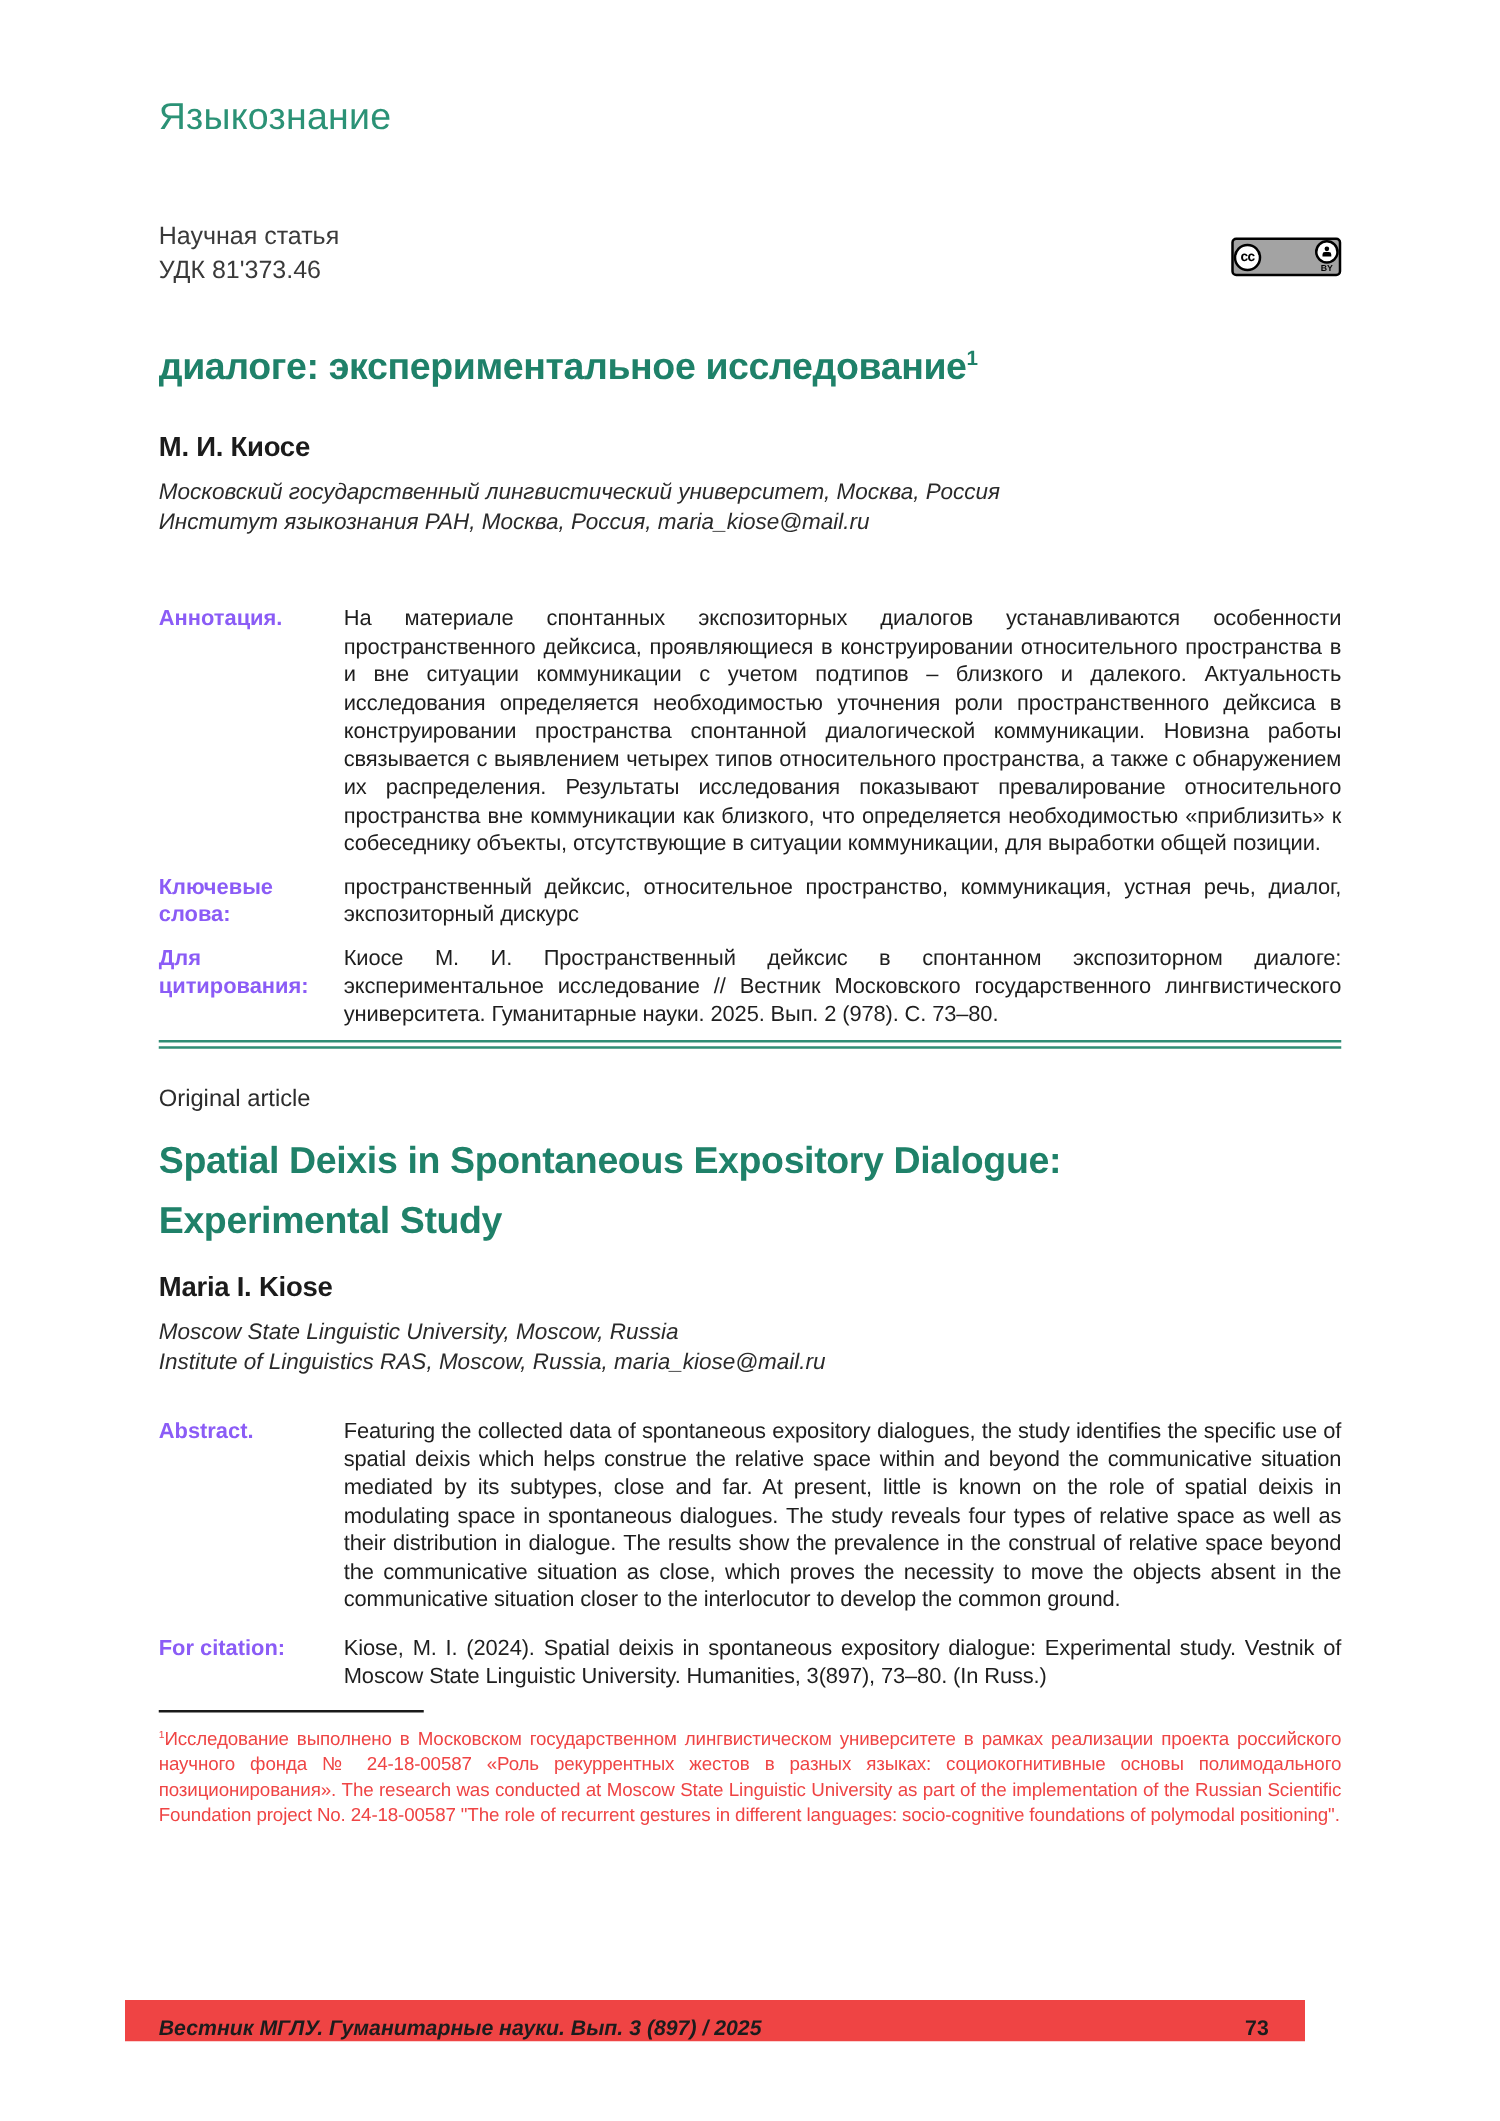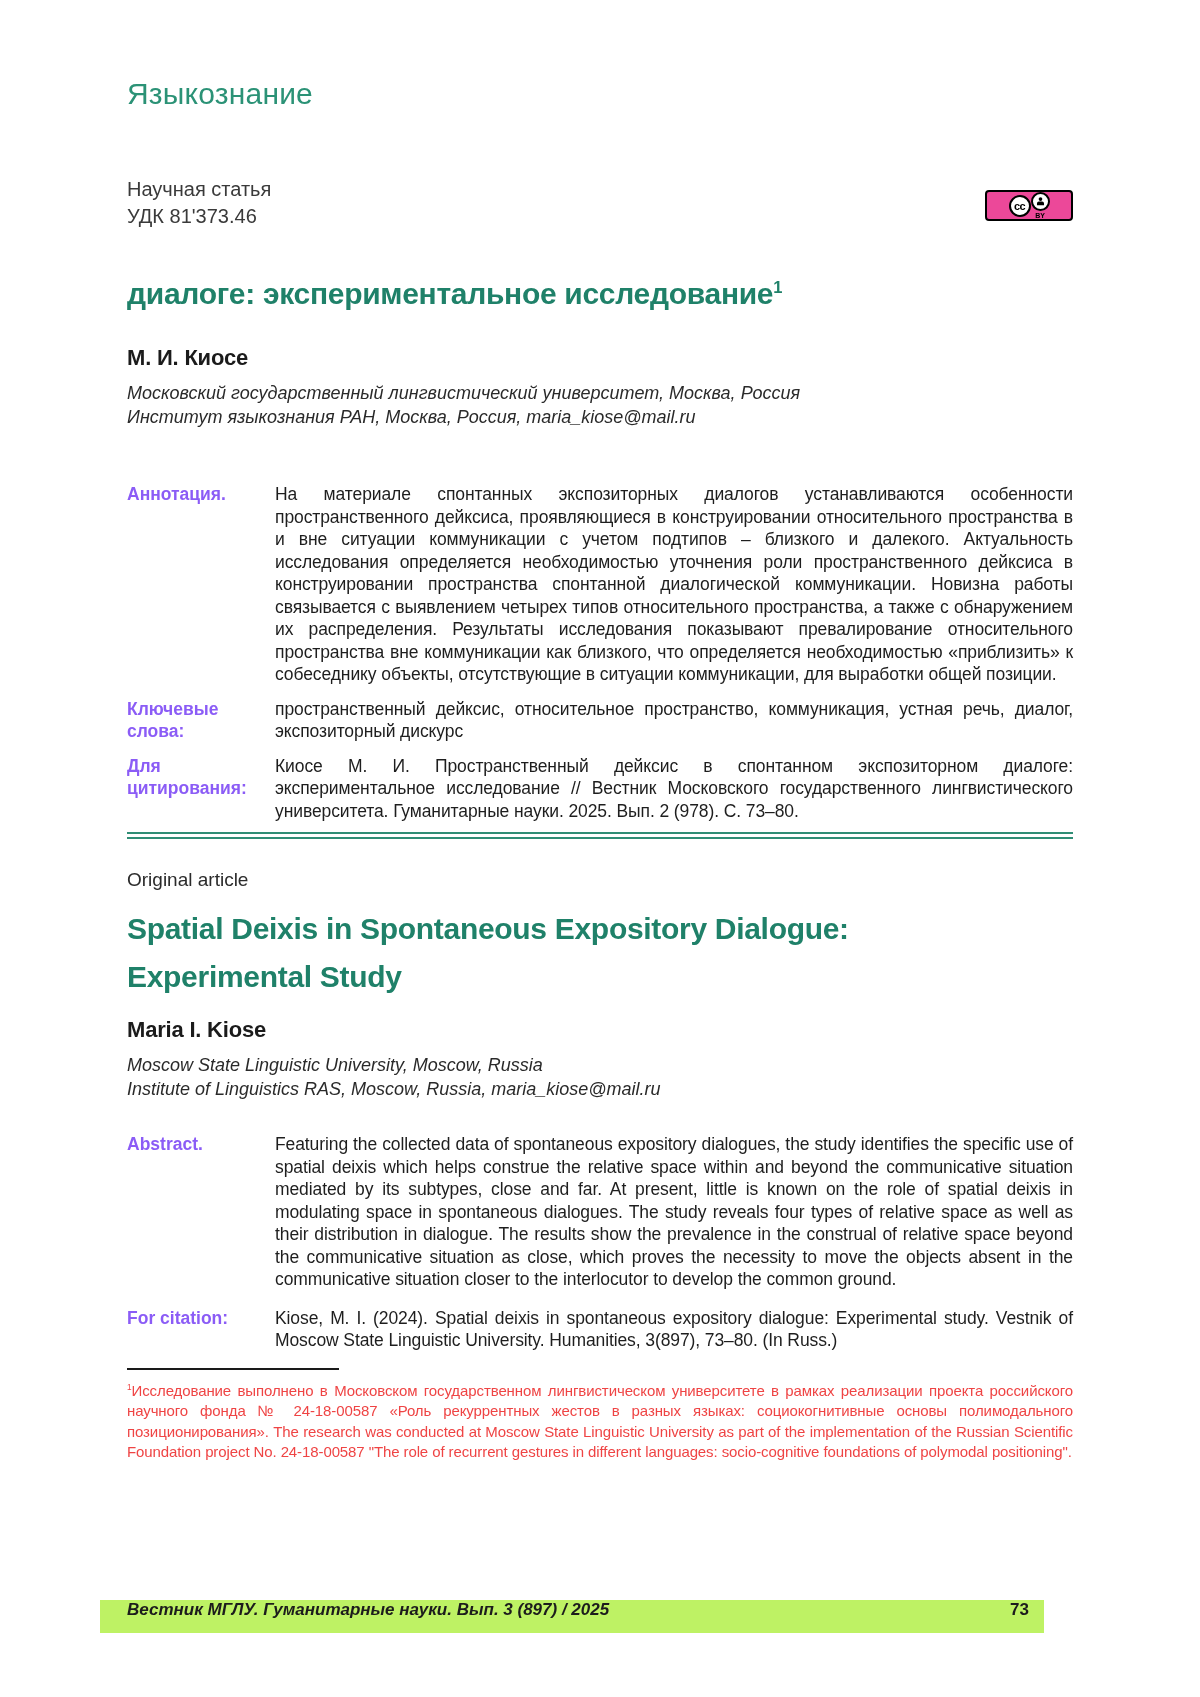--- a/index.html
+++ b/index.html
@@ -30,26 +30,26 @@
     display: flex;
     justify-content: space-between;
     align-items: flex-start;
   }
   .meta-lines { font-size: 20px; line-height: 27px; color: #3a3a3a; }
   
   .cc-badge {
     margin-top: 14px;
     width: 88px;
     height: 31px;
-    background: #ec4899;
+    background: #a3a3a3;
     border: 2px solid #000;
     border-radius: 4px;
     display: flex;
     align-items: center;
-    justify-content: center;
+    justify-content: space-between;
     box-sizing: border-box;
   }
   .cc-circle {
     width: 22px; height: 22px;
     background: #fff;
     border: 2px solid #000;
     border-radius: 50%;
     display: flex; align-items: center; justify-content: center;
     font-weight: bold; font-size: 11px; color: #000;
     box-sizing: border-box;
@@ -130,25 +130,25 @@
     text-align: justify;
     color: #ef4444;
     letter-spacing: -0.1px;
   }
   .footer-bar {
     position: absolute;
     top: 1600px;
     left: 100px;
     right: 100px;
     height: 33px;
-    background: #bef264;
+    background: #ef4444;
     display: flex;
     justify-content: space-between;
-    align-items: flex-start;
-    padding: 0 15px 0 27px;
+    align-items: flex-end;
+    padding: 0 29px 0 27px;
     box-sizing: border-box;
   }
   .footer-journal {
     font-style: italic;
     font-weight: bold;
     font-size: 17px;
     color: #1c1c1c;
   }
   .footer-page {
     font-weight: bold;

